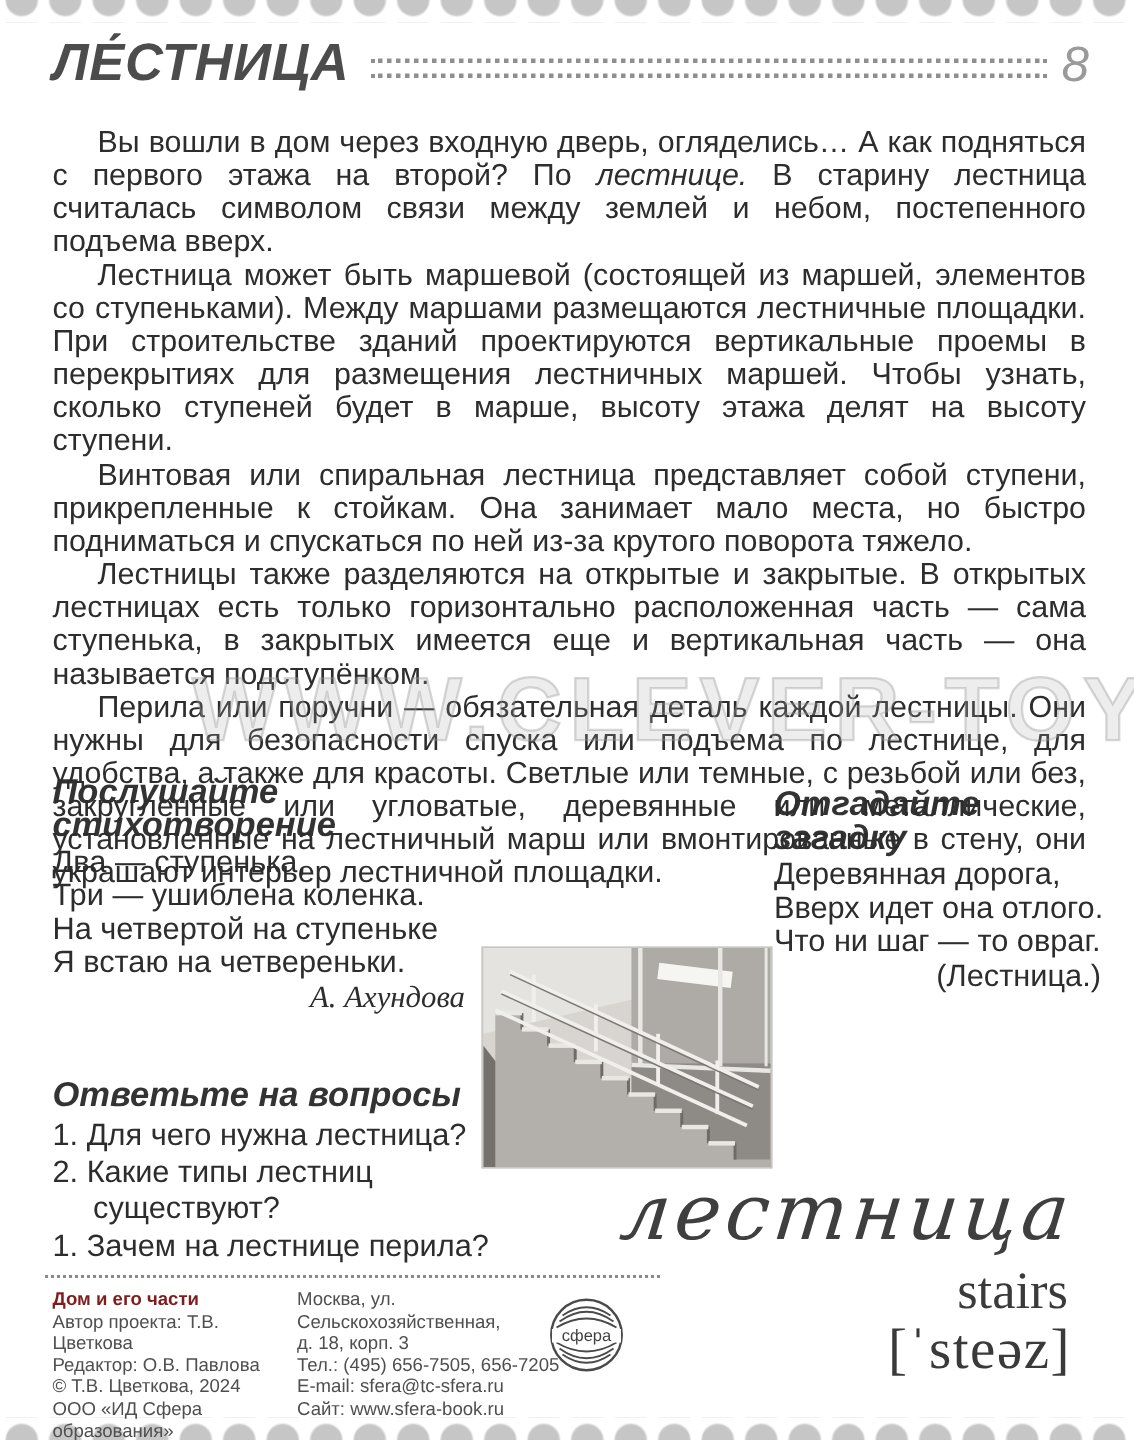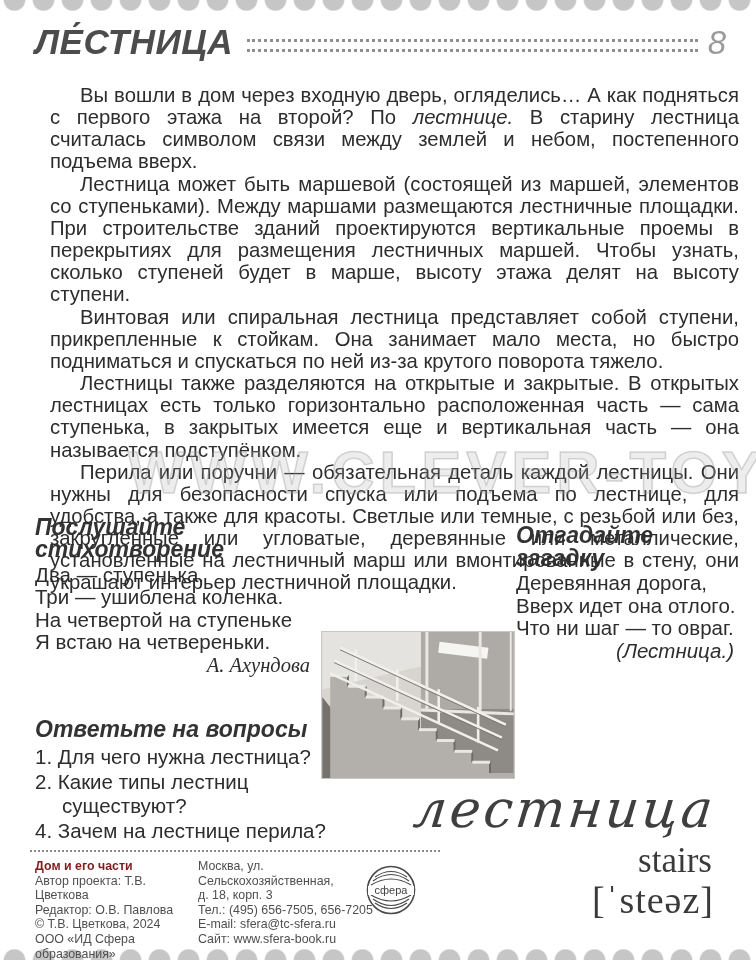--- a/index.html
+++ b/index.html
@@ -11,35 +11,35 @@
   .scallops.top{top:0;background-image:radial-gradient(14px 14px at 50% 0px,#c6c6c6 0 10px,rgba(198,198,198,0) 11.5px);background-size:29px 15px;}
   .scallops.bottom{bottom:0;background-image:radial-gradient(14px 14px at 50% 15px,#c6c6c6 0 10px,rgba(198,198,198,0) 11.5px);background-size:29px 15px;}
 
   
   .header{position:absolute;top:24px;left:35px;right:30px;display:flex;align-items:flex-end;}
   .title{font-size:35px;font-weight:bold;font-style:italic;color:#4c4c4c;letter-spacing:0.5px;line-height:1;}
   .leader{flex:1;height:7px;border-top:3px dotted #8f8f8f;border-bottom:3px dotted #8f8f8f;margin:0 10px 7px 14px;}
   .pagenum{font-size:33px;font-style:italic;color:#9a9a9a;line-height:1;}
 
   
-  .bodytext{position:absolute;top:84px;left:50px;width:689px;font-size:20.3px;line-height:22.15px;
+  .bodytext{position:absolute;top:84px;left:35px;width:689px;font-size:20.3px;line-height:22.15px;
             text-align:justify;z-index:2;}
   .bodytext p{margin:0;text-indent:30px;}
 
   
   .watermark{position:absolute;top:438px;left:128px;z-index:3;font-size:60px;font-weight:bold;
              letter-spacing:5px;white-space:nowrap;color:rgba(165,165,165,0.20);
              -webkit-text-stroke:1.5px rgba(150,150,150,0.38);pointer-events:none;}
 
   
   .subhead{font-size:23px;font-weight:bold;font-style:italic;color:#333;margin:0 0 3px 0;}
   .poem{position:absolute;top:516px;left:35px;width:300px;font-size:20.5px;line-height:22.4px;}
   .poem .author{font-style:italic;text-align:right;padding-right:25px;margin-top:1px;font-family:Liberation Serif, serif;}
   .riddle{position:absolute;top:524px;left:516px;width:226px;font-size:20.5px;line-height:22.6px;}
-  .riddle .answer{font-style:italic;text-align:right;padding-right:8px;}
+  .riddle .answer{text-align:right;padding-right:8px;}
   .questions{position:absolute;top:717px;left:35px;width:308px;font-size:20.5px;line-height:24.8px;}
   .questions .q{padding-left:27px;text-indent:-27px;}
 
   
   .photo{position:absolute;top:631px;left:321px;width:194px;height:148px;border:1px solid #c9c7c3;
          box-sizing:border-box;background:#d8d5d0;}
   .photo svg{display:block;width:100%;height:100%;}
 
   
   .cursive-word{position:absolute;top:779px;right:41px;font-family:"DejaVu Serif",serif;
@@ -146,21 +146,21 @@
         <path d="M18,18 L186,96" fill="none"></path>
         <path d="M12,31 L182,109" fill="none"></path>
       </g>
     </svg>
   </div>
 
   <div class="questions">
     <div class="subhead">Ответьте на вопросы</div>
     <div class="q">1. Для чего нужна лестница?</div>
     <div class="q">2. Какие типы лестниц существуют?</div>
-    <div class="q">4. Зачем на лестнице перила?</div>
+    <div class="q">1. Зачем на лестнице перила?</div>
   </div>
 
   <div class="cursive-word">лестница</div>
   <div class="english-word">stairs</div>
   <div class="transcription">[ˈsteəz]</div>
 
   <div class="footer-rule"></div>
 
   <div class="footer-col fc1">
     <div class="b">Дом и его части</div>

